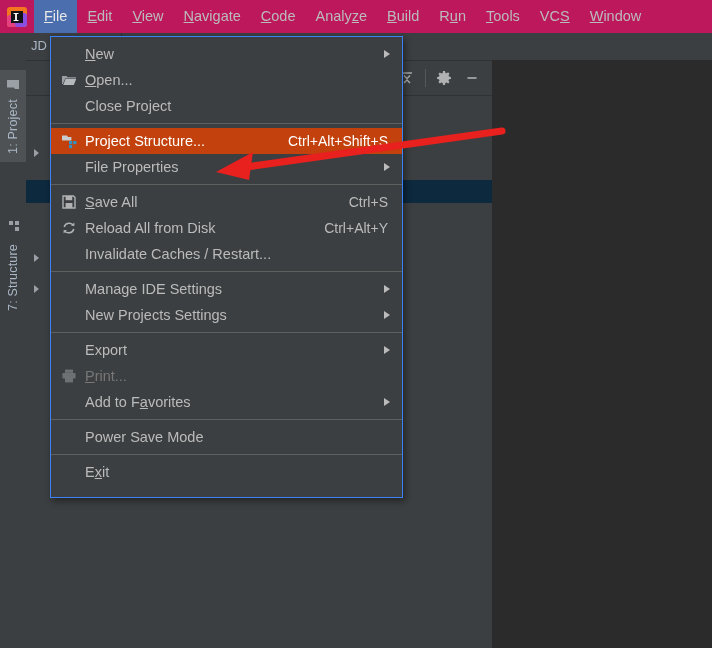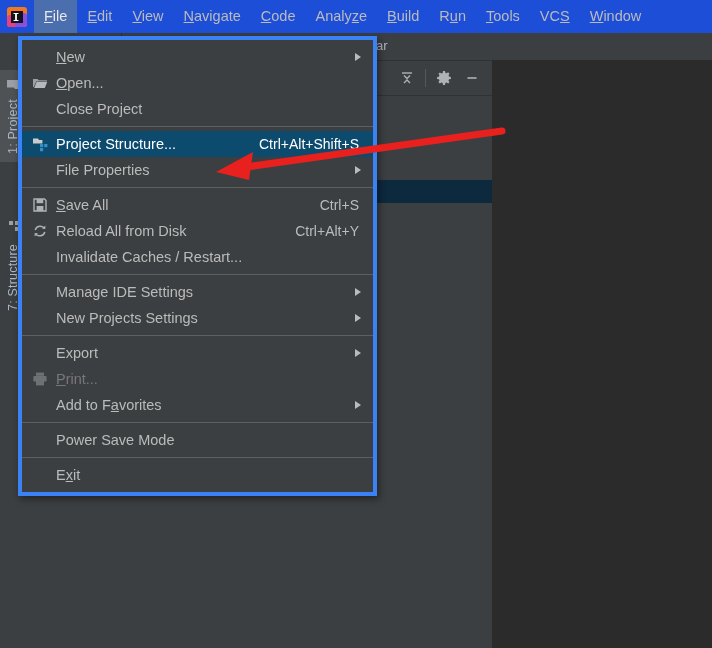--- a/index.html
+++ b/index.html
@@ -5,21 +5,21 @@
   html,body{margin:0;padding:0;}
   body{
     width:712px;height:648px;overflow:hidden;position:relative;
     background:#3C3F41;
     font-family:"Liberation Sans",sans-serif;
     -webkit-font-smoothing:antialiased;
   }
   
   #menubar{
     position:absolute;left:0;top:0;width:712px;height:33px;
-    background:#1d4ed8;display:flex;align-items:center;
+    background:#be185d;display:flex;align-items:center;
   }
   #logo{
     width:34px;height:33px;display:flex;align-items:center;justify-content:center;
     flex:0 0 34px;
   }
   .mb-item{
     height:33px;line-height:33px;padding:0 10px;
     color:#BBBBBB;font-size:14.5px;white-space:nowrap;cursor:default;
   }
   .mb-item.active{background:#4B6EAF;color:#E8E8E8;}
@@ -66,30 +66,30 @@
   .tree-arrow{position:absolute;width:10px;height:10px;}
   
   #editor{
     position:absolute;left:492px;top:33px;width:220px;height:615px;background:#2B2B2B;
   }
   #editor-tabstrip{
     position:absolute;left:492px;top:33px;width:220px;height:27px;background:#3C3F41;
   }
   
   #filemenu{
-    position:absolute;left:18px;top:36px;width:351px;
-    background:#3C3F41;border:4px solid #3b82f6;
+    position:absolute;left:50px;top:36px;width:351px;
+    background:#3C3F41;border:1px solid #3b82f6;
     box-shadow:2px 3px 7px rgba(0,0,0,.45);
-    padding:4px 0 4px 0;box-sizing:content-box;
+    padding:4px 0 12px 0;box-sizing:content-box;
   }
   .mi{
     position:relative;height:26px;display:flex;align-items:center;
     color:#BBBBBB;font-size:14.5px;cursor:default;white-space:nowrap;
   }
-  .mi.sel{background:#0c4a6e;color:#FFFFFF;}
+  .mi.sel{background:#c2410c;color:#FFFFFF;}
   .mi.disabled{color:#777777;text-align:center;}
   .mi-icon{
     position:absolute;left:10px;top:5px;width:16px;height:16px;
     display:flex;align-items:center;justify-content:center;
   }
   .mi-label{margin-left:34px;}
   .mi-short{
     position:absolute;right:14px;color:#BBBBBB;font-size:14px;
   }
   .mi.sel .mi-short{color:#FFFFFF;}

